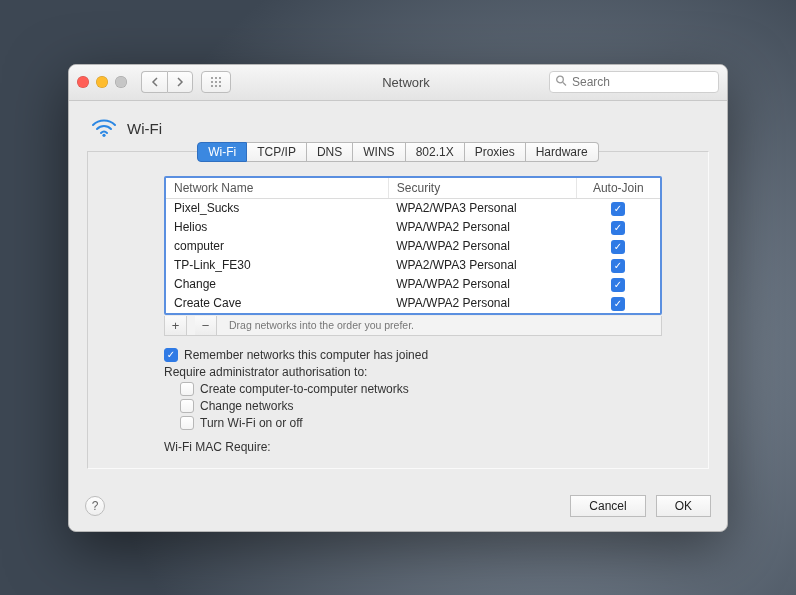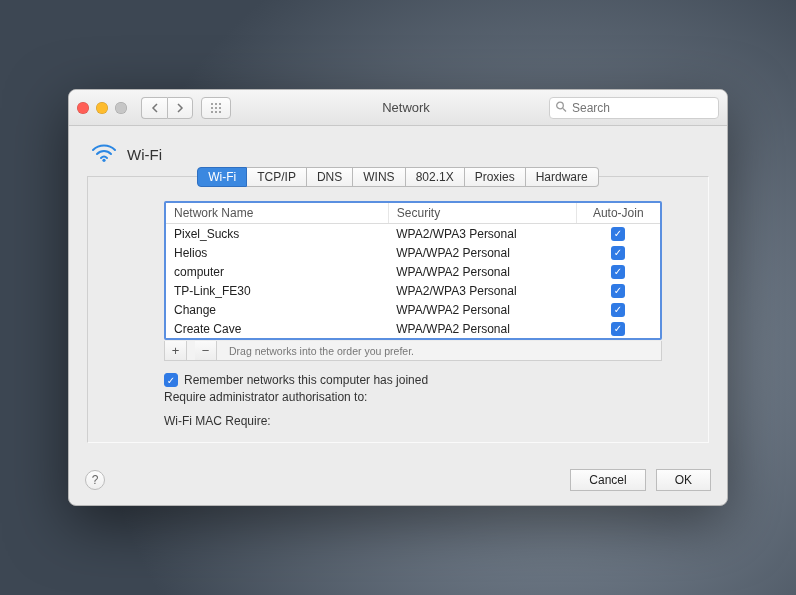--- a/index.html
+++ b/index.html
@@ -303,20 +303,34 @@
         <div class="sq">−</div>
         <div class="hint">Drag networks into the order you prefer.</div>
       </div>
 
       <div class="opts">
         <div class="optline">
           <span class="box checked">✓</span>
           <span>Remember networks this computer has joined</span>
         </div>
         <div class="optline">Require administrator authorisation to:</div>
+        <div id="admin-opts">
+            <div class="optline sub">
+              <span class="box"></span>
+              <span>Create computer-to-computer networks</span>
+            </div>
+            <div class="optline sub">
+              <span class="box"></span>
+              <span>Change networks</span>
+            </div>
+            <div class="optline sub">
+              <span class="box"></span>
+              <span>Turn Wi-Fi on or off</span>
+            </div>
+          </div>
       </div>
 
       <div class="mac">
         <span>Wi-Fi MAC Require:</span>
         <span></span>
       </div>
     </div>
   </div>
 
   <div class="footer">

